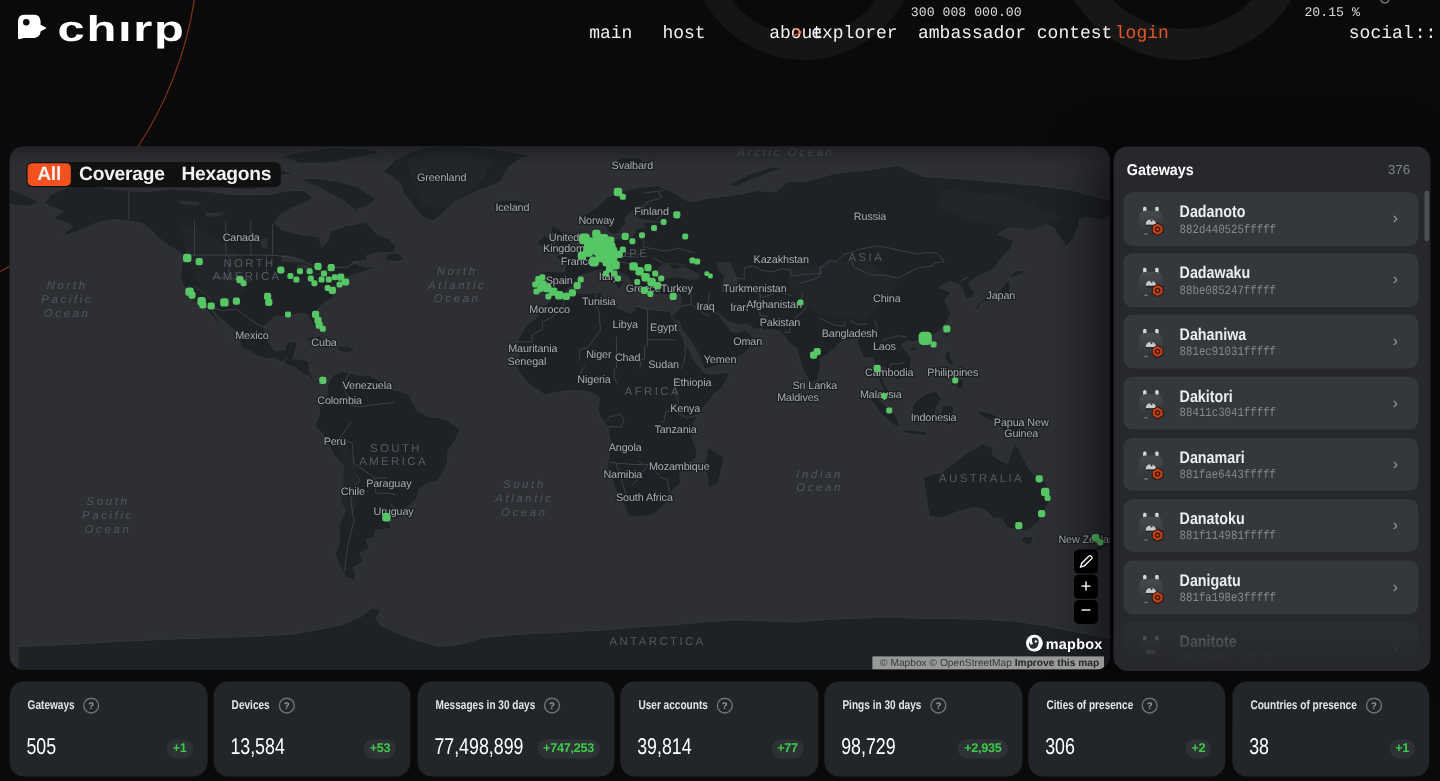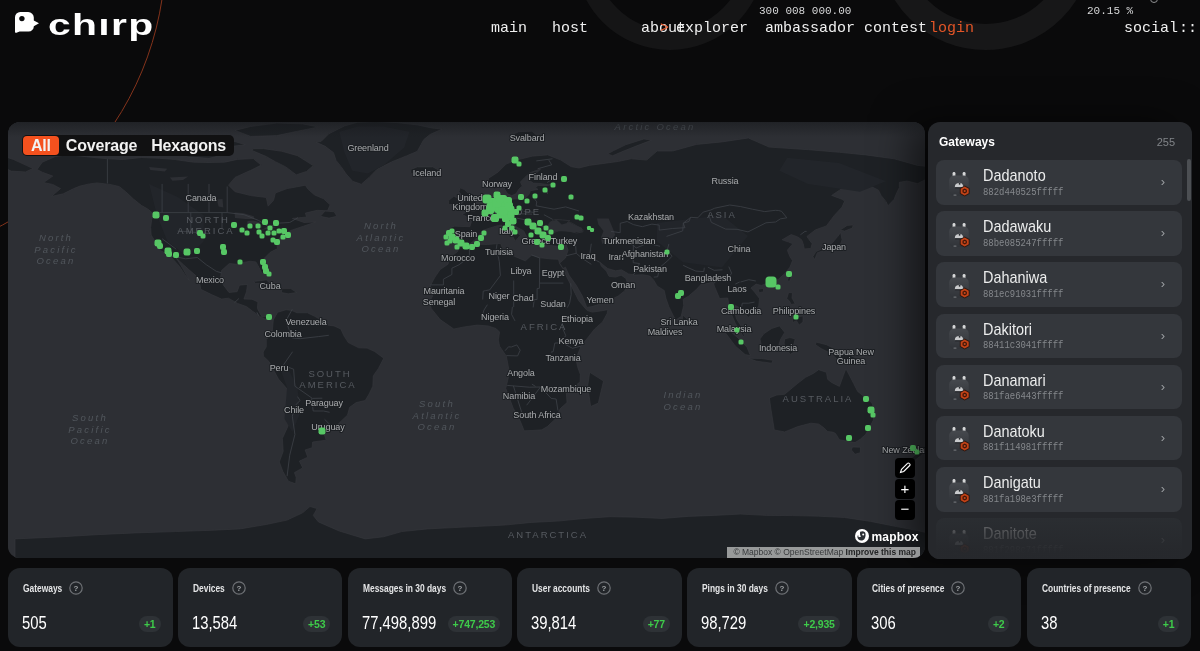--- a/index.html
+++ b/index.html
@@ -30,21 +30,21 @@
 #mblogo { position:absolute; left:847px; top:406px; z-index:6; }
 #side { position:absolute; left:928px; top:122px; width:264px; height:437px; background:#26282c;
   border-radius:12px; overflow:hidden; box-shadow:-18px 0 38px rgba(0,0,0,0.55); }
 #side h2 { position:absolute; left:11px; top:12px; font-size:13px; color:#fff; font-weight:bold; transform:scaleX(0.92); transform-origin:left; }
 #side .count { position:absolute; right:17px; top:14px; font-size:11px; color:#818488; }
 #list { position:absolute; left:8px; top:38px; width:246px; }
 .gw { position:relative; height:44.5px; margin-bottom:6.7px; background:#34373c; border-radius:8px; }
 .gw:last-child { opacity:0.42; }
 .gwiw { position:absolute; left:12.5px; top:11.5px; }
 .gwt { position:absolute; left:47px; top:10px; }
-.gwn { font-size:17px; font-weight:normal; color:#eceded; line-height:12px; }
+.gwn { font-size:14px; font-weight:bold; color:#eceded; line-height:12px; }
 .gwi { font-size:10.5px; color:#85888c; margin-top:4.5px; line-height:11px;font-family:Liberation Mono, monospace; }
 .gwn span, .gwi span { display:inline-block; transform:scaleX(0.85); transform-origin:left; }
 .gwc { position:absolute; right:17px; top:14px; color:#9b9ea1; font-size:13px; }
 #fade { position:absolute; left:0; bottom:0; width:264px; height:46px; z-index:3;
   background:linear-gradient(rgba(38,40,44,0), rgba(38,40,44,0.96) 85%); }
 #thumb { position:absolute; right:1.5px; top:37px; width:4px; height:42px; background:#4c4f53;
   border-radius:2px; z-index:4; }
 #cards { position:absolute; left:8px; top:568px; width:1184px; height:79px; display:flex; gap:5.3px; }
 .card { position:relative; width:164.5px; height:79px; background:#222529; border-radius:12px; flex:none; }
 .clabel { position:absolute; left:15px; top:13px; height:14px; display:flex; align-items:center;
@@ -321,21 +321,21 @@
 <div id="mblogo"><svg width="72" height="16" viewBox="0 0 72 16">
         <circle cx="7" cy="8" r="7" fill="#fff"></circle>
         <path d="M9.9 4.2c-1.2-1.2-3.1-1.3-4.8-.4-.3 1.9 0 3.9.9 4.9l-2.3.6c-.3-.7-.5-1.4-.5-2.2-1 .7-1.2 2.9.3 4.4 1.7 1.6 4.4 1.3 5.8-.3 1.3-1.5 1.8-5.8.6-7z" fill="#2a2e33"></path>
         <circle cx="8.2" cy="6.5" r="1" fill="#fff"></circle>
         <text x="16.5" y="13" font-family="Liberation Sans" font-size="12" font-weight="bold" fill="#fff" letter-spacing="0.2">mapbox</text>
       </svg></div>
 <div id="attrib">© Mapbox © OpenStreetMap <b>Improve this map</b></div>
 </div>
 <div id="side">
 <h2>Gateways</h2>
-    <div class="count">255</div>
+    <div class="count">376</div>
 <div id="list">
       <div class="gw">
         <div class="gwiw"><svg width="24" height="26" viewBox="0 0 24 26">
             <defs>
               <linearGradient id="gb" x1="0" y1="0" x2="0" y2="1">
                 <stop offset="0" stop-color="#46494e"></stop>
                 <stop offset="1" stop-color="#303338"></stop>
               </linearGradient>
             </defs>
             <rect x="3.6" y="0" width="2.8" height="5.5" rx="1.3" fill="#d6d7d8"></rect>

